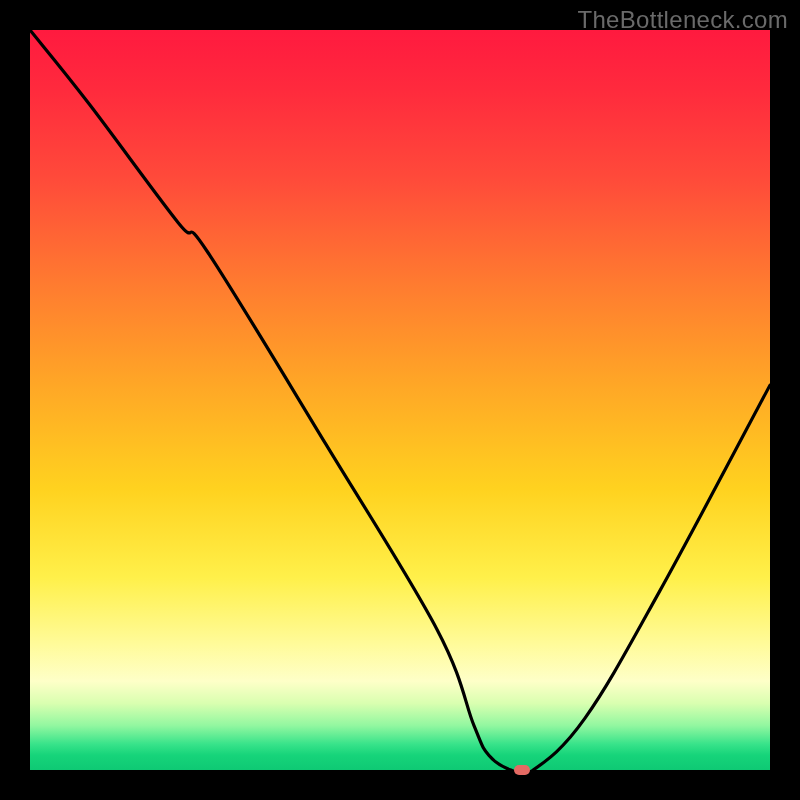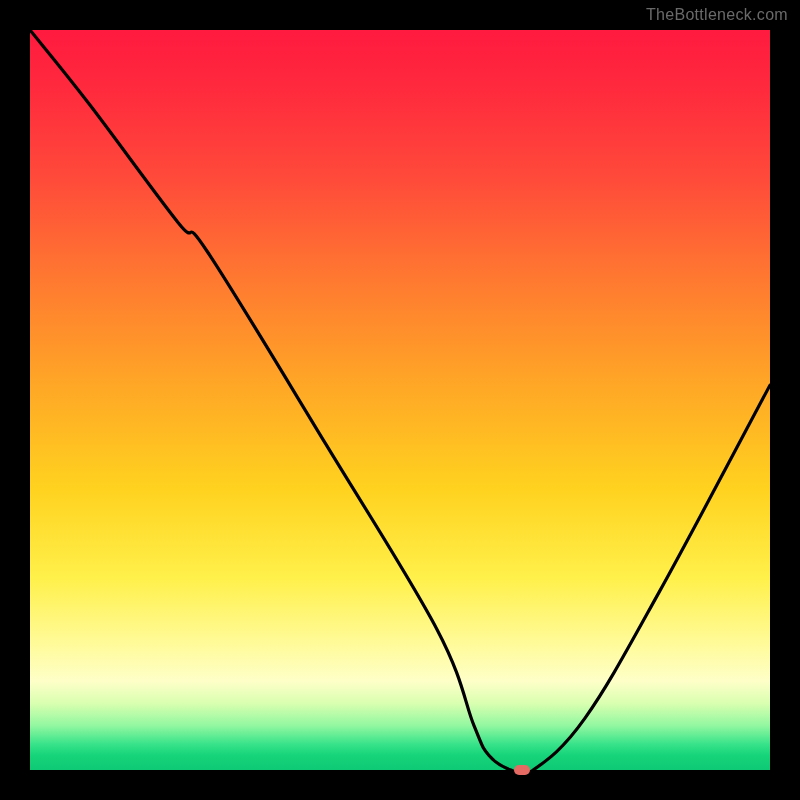--- a/index.html
+++ b/index.html
@@ -39,21 +39,21 @@
       #38e38a 96.5%,
       #16d47a 98%,
       #0fc974 100%
     );
   }
   .watermark {
     position: absolute;
     top: 6px;
     right: 12px;
     color: #6a6a6a;
-    font-size: 16px;
+    font-size: 24px;
     font-weight: 500;
     letter-spacing: 0.3px;
     user-select: none;
   }
   svg.curve {
     position: absolute;
     left: 0; top: 0;
     width: 740px;
     height: 740px;
   }

